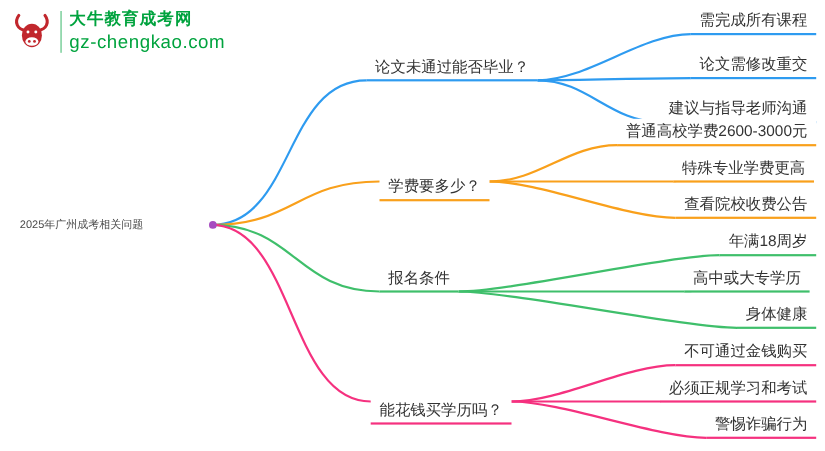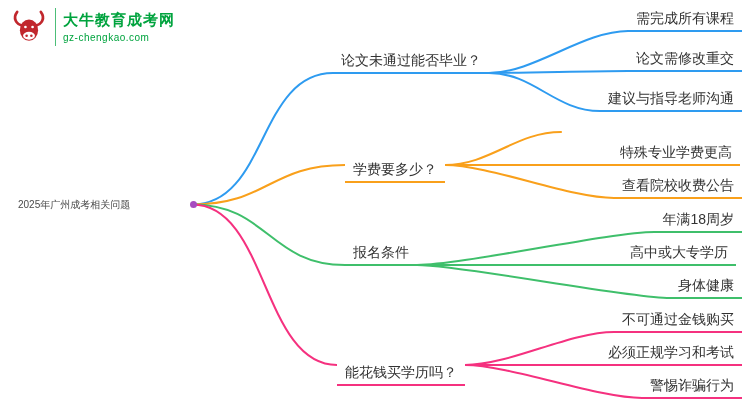--- a/index.html
+++ b/index.html
@@ -58,21 +58,21 @@
     background: #00a33e;
     opacity: .7;
   }
   #logo .text-col { display: flex; flex-direction: column; }
   #logo .brand-title {
     font-size: 15px;
     font-weight: bold;
     letter-spacing: 1px;
   }
   #logo .brand-url {
-    font-size: 10px;
+    font-size: 17px;
     margin-top: 2px;
     letter-spacing: .5px;
   }
   .anchor-dot {
     position: absolute;
     width: 7px; height: 7px;
     border-radius: 50%;
     z-index: 3;
   }
 </style>
@@ -120,20 +120,21 @@
 
   <div class="node root-node" style="left: 12px; top: 192px; color: rgb(74, 74, 74);">2025年广州成考相关问题</div>
   <div class="anchor-dot" id="root-dot" style="background: rgb(166, 76, 192); left: 190.375px; top: 201px;"></div>
 
   <div class="node branch-label" style="left: 333px; top: 49px; border-bottom-color: rgb(46, 155, 240);">论文未通过能否毕业？</div>
   <div class="node child" style="right: 8px; top: 7px; border-bottom-color: rgb(46, 155, 240);">需完成所有课程</div>
   <div class="node child" style="right: 8px; top: 47px; border-bottom-color: rgb(46, 155, 240);">论文需修改重交</div>
   <div class="node child" style="right: 8px; top: 87px; border-bottom-color: rgb(46, 155, 240);">建议与指导老师沟通</div>
 
   <div class="node branch-label" style="left: 345px; top: 158px; border-bottom-color: rgb(249, 160, 27);">学费要多少？</div>
+  <div class="node child" style="right: 8px; top: 108px; border-bottom-color: rgb(249, 160, 27);">普通高校学费2600-3000元</div>
   <div class="node child" style="right: 10px; top: 141px; border-bottom-color: rgb(249, 160, 27);">特殊专业学费更高</div>
   <div class="node child" style="right: 8px; top: 174px; border-bottom-color: rgb(249, 160, 27);">查看院校收费公告</div>
 
   <div class="node branch-label" style="left: 345px; top: 241px; border-bottom-color: rgb(63, 191, 107);">报名条件</div>
   <div class="node child" style="right: 8px; top: 208px; border-bottom-color: rgb(63, 191, 107);">年满18周岁</div>
   <div class="node child" style="right: 14px; top: 241px; border-bottom-color: rgb(63, 191, 107);">高中或大专学历</div>
   <div class="node child" style="right: 8px; top: 274px; border-bottom-color: rgb(63, 191, 107);">身体健康</div>
 
   <div class="node branch-label" style="left: 337px; top: 341px; border-bottom-color: rgb(245, 49, 127); margin-top: 20px;">能花钱买学历吗？</div>
   <div class="node child" style="right: 8px; top: 308px; border-bottom-color: rgb(245, 49, 127);">不可通过金钱购买</div>

